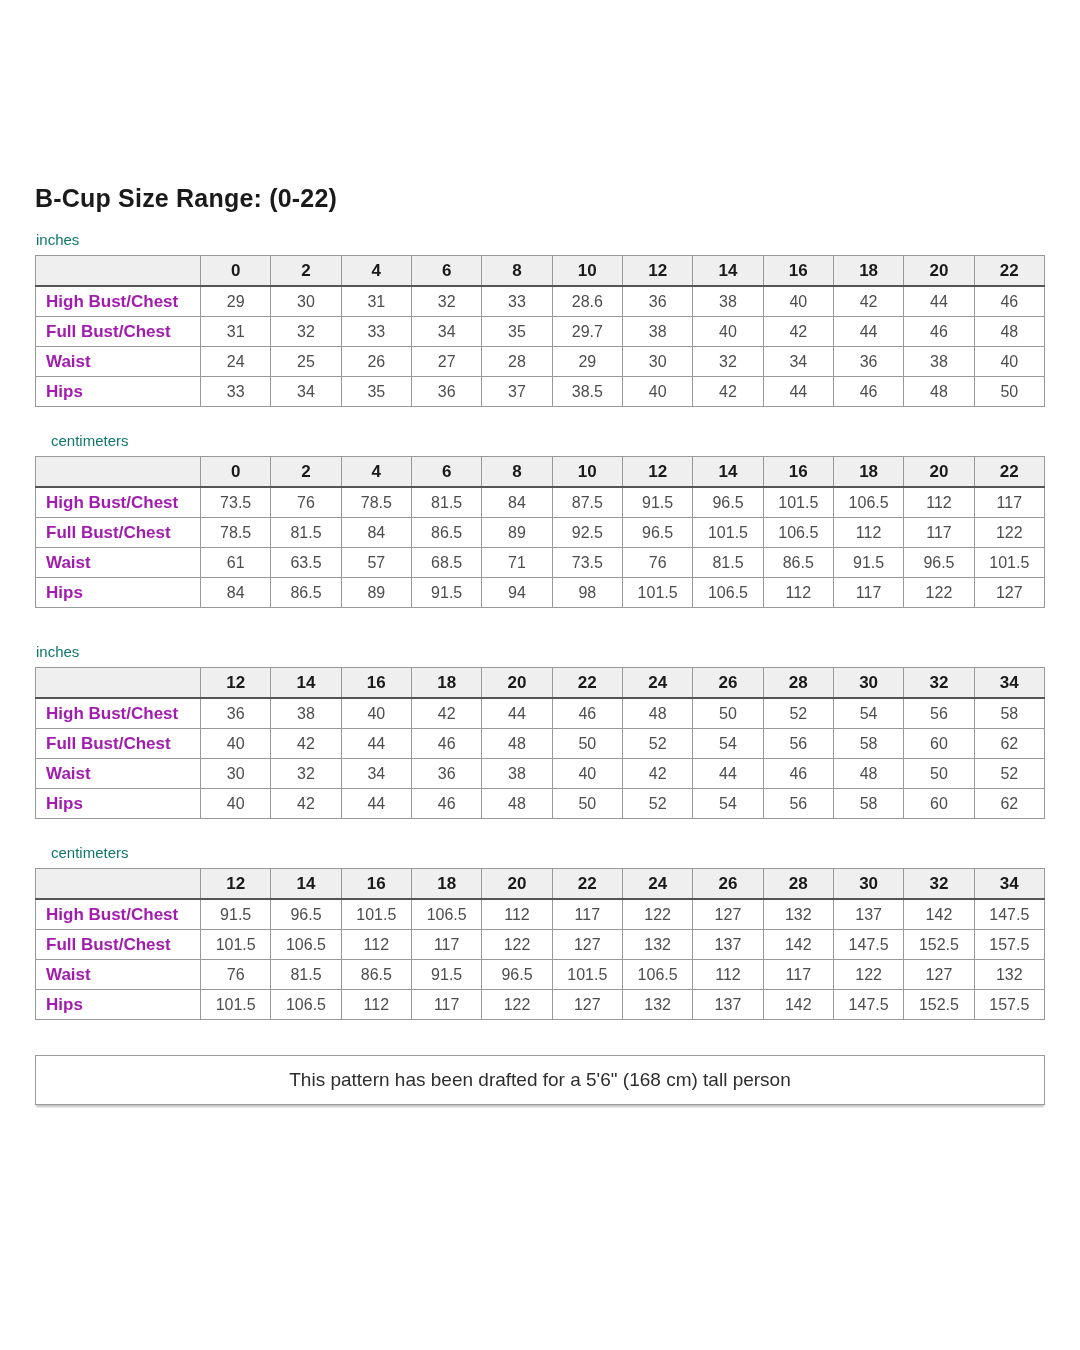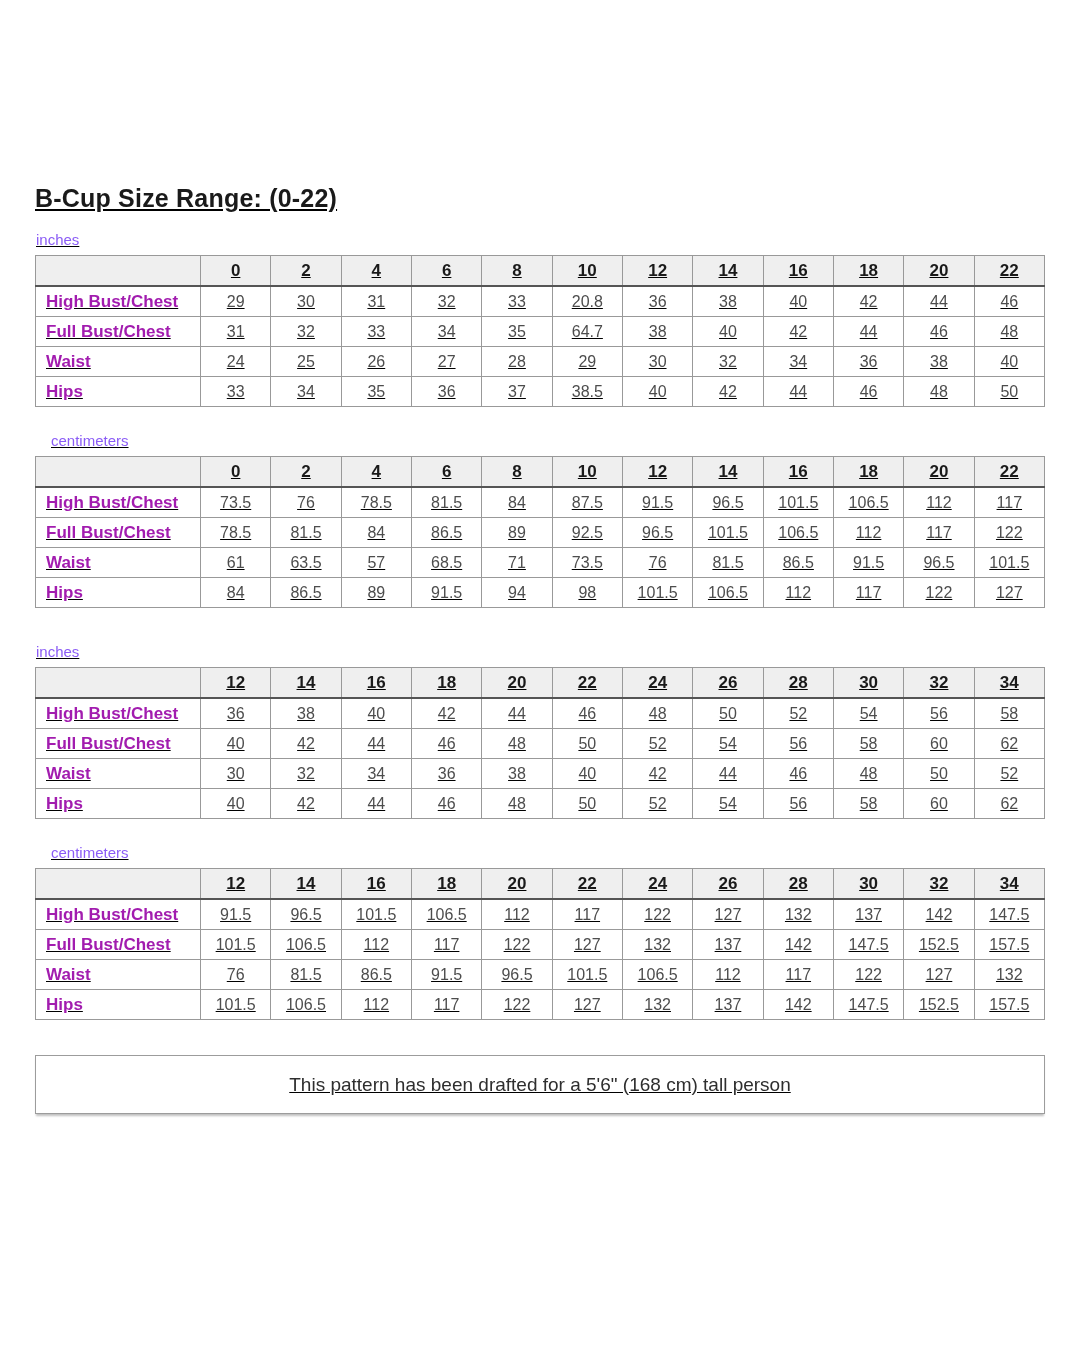--- a/index.html
+++ b/index.html
@@ -12,38 +12,37 @@
     width: 1080px;
     height: 1350px;
     background: #ffffff;
     font-family: "Liberation Sans", sans-serif;
     overflow: hidden;
     box-sizing: border-box;
   }
   .content {
     box-sizing: border-box;
     padding: 186px 53px 0 35px;
-    text-decoration: underline;
   }
   .section-title {
     margin: 0;
     font-size: 25px;
     line-height: 25px;
     font-weight: bold;
     color: #1a1a1a;
     letter-spacing: 0.2px;
   }
   .section--d {
     margin-top: 36px;
   }
   .unit-label {
     margin: 21px 0 8px 1px;
     font-size: 15px;
     line-height: 15px;
-    color: #8b5cf6;
+    color: #0f766e;
   }
   .unit-label--cm {
     margin-top: 26px;
     margin-left: 16px;
   }
   table.size-table {
     width: 1010px;
     table-layout: fixed;
     border-collapse: collapse;
     border: 1px solid #ababab;
@@ -77,21 +76,21 @@
   }
   table.size-table td.value-cell {
     font-size: 16px;
     font-weight: normal;
     color: #4d4d4d;
     text-align: center;
   }
   .note-box {
     margin-top: 35px;
     width: 1010px;
-    height: 59px;
+    height: 50px;
     box-sizing: border-box;
     border: 1px solid #9c9c9c;
     box-shadow: 0 3px 2px -1px rgba(0,0,0,0.25);
     display: flex;
     align-items: center;
     justify-content: center;
   }
   .note-text {
     font-size: 19px;
     color: #2e2e2e;
@@ -126,36 +125,36 @@
             </tr>
           </thead>
           <tbody>
             <tr>
               <td class="row-label">High Bust/Chest</td>
               <td class="value-cell">29</td>
               <td class="value-cell">30</td>
               <td class="value-cell">31</td>
               <td class="value-cell">32</td>
               <td class="value-cell">33</td>
-              <td class="value-cell">20.8</td>
+              <td class="value-cell">28.6</td>
               <td class="value-cell">36</td>
               <td class="value-cell">38</td>
               <td class="value-cell">40</td>
               <td class="value-cell">42</td>
               <td class="value-cell">44</td>
               <td class="value-cell">46</td>
             </tr>
             <tr>
               <td class="row-label">Full Bust/Chest</td>
               <td class="value-cell">31</td>
               <td class="value-cell">32</td>
               <td class="value-cell">33</td>
               <td class="value-cell">34</td>
               <td class="value-cell">35</td>
-              <td class="value-cell">64.7</td>
+              <td class="value-cell">29.7</td>
               <td class="value-cell">38</td>
               <td class="value-cell">40</td>
               <td class="value-cell">42</td>
               <td class="value-cell">44</td>
               <td class="value-cell">46</td>
               <td class="value-cell">48</td>
             </tr>
             <tr>
               <td class="row-label">Waist</td>
               <td class="value-cell">24</td>

